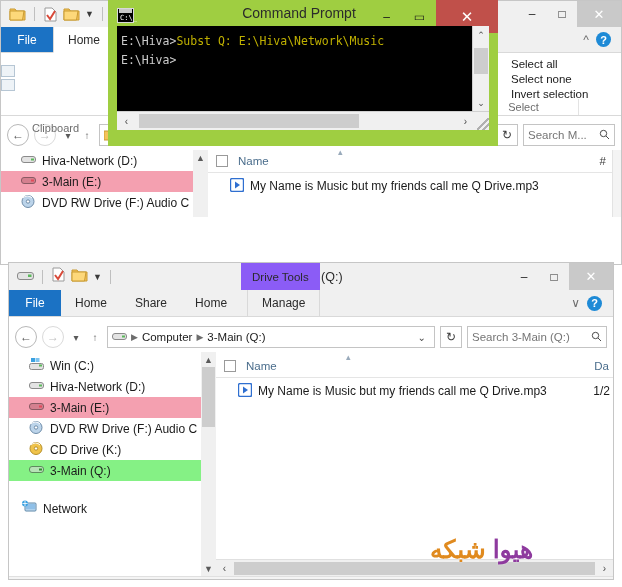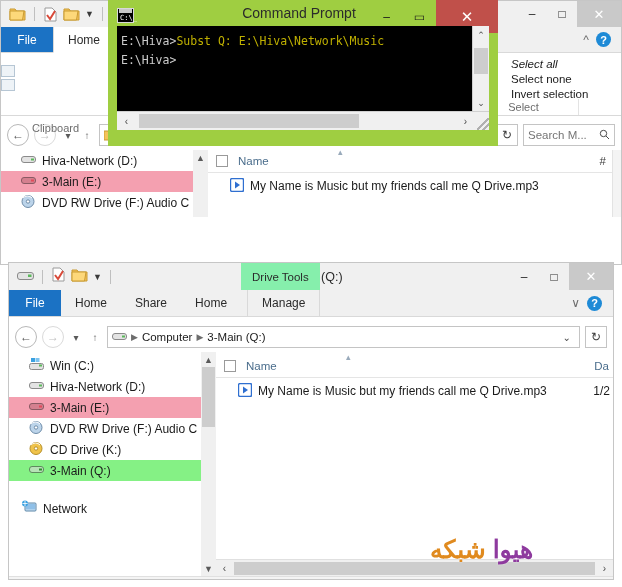--- a/index.html
+++ b/index.html
@@ -184,21 +184,21 @@
       <div style="display:flex; height:47px; padding-top:2px;">
 
 
         <div style="width:20px; display:flex; flex-direction:column; justify-content:center; gap:2px;">
           <div style="width:14px;height:12px;border:1px solid #b6c6d4;background:#eef3f7;"></div>
           <div style="width:14px;height:12px;border:1px solid #b6c6d4;background:#eef3f7;"></div>
         </div>
         <div style="flex:1;"></div>
 
         <div style="width:110px; padding-top:3px;">
-          <div style="font-size:11.5px;color:#1b1b1b;height:15px;font-style:italic;">Select all</div>
+          <div style="font-size:11.5px;color:#1b1b1b;height:15px;">Select all</div>
           <div style="font-size:11.5px;color:#1b1b1b;height:15px;">Select none</div>
           <div style="font-size:11.5px;color:#1b1b1b;height:15px;">Invert selection</div>
         </div>
       </div>
       <div class="grp-labels">
         <div style="width:110px;margin-top:29px;">Clipboard</div>
         <div style="width:128px;">Organize</div>
         <div style="width:118px;">New</div>
         <div style="width:112px;">Open</div>
         <div style="width:110px;">Select</div>
@@ -311,21 +311,21 @@
       </span>
       <span style="display:inline-block;">
         <svg width="17" height="14" viewBox="0 0 17 14">
             <path d="M1 2h5l1.5 2H16v9H1z" fill="#f5c35a" stroke="#c99b33"></path>
             <path d="M1 4h14l-1.5 9H1z" fill="#fdd87a" stroke="#c99b33"></path>
           </svg>
       </span>
       <span style="font-size:9px;color:#3a3a3a;">▼</span>
       <span class="sep"></span>
       <div class="titlebar-text" style="height:27px;">3-Main (Q:)</div>
-      <div style="position:absolute; left:232px; top:0; height:27px; background:#86efac; padding:0 11px;
+      <div style="position:absolute; left:232px; top:0; height:27px; background:#8b5cf6; padding:0 11px;
                   display:flex; align-items:center; font-size:11.5px; color:#2b2b2b;">Drive Tools</div>
       <div class="wbtns" style="height:27px;">
         <div class="wbtn" style="height:27px;">–</div>
         <div class="wbtn" style="height:27px;">□</div>
         <div class="wbtn close" style="height:27px;">✕</div>
       </div>
     </div>
 
     <div class="ribbon-tabs" style="height:27px;">
       <div class="tab-file">File</div>
@@ -351,20 +351,29 @@
               <rect x="10" y="4.5" width="3" height="2" fill="#5cb85c"></rect>
             </svg>
         </span>
         <span class="sep">▶</span>
         <span>Computer</span>
         <span class="sep">▶</span>
         <span>3-Main (Q:)</span>
         <span class="dd">⌄</span>
       </div>
       <div class="refresh">↻</div>
+      <div class="searchbox" style="width:140px;">
+        <span>Search 3-Main (Q:)</span>
+        <span class="mag">
+          <svg width="11" height="11" viewBox="0 0 11 11">
+              <circle cx="4.5" cy="4.5" r="3.2" fill="none" stroke="#4a4a4a"></circle>
+              <path d="M7 7l3 3" stroke="#4a4a4a"></path>
+            </svg>
+        </span>
+      </div>
     </div>
 
     <div class="panes" style="height:224px;">
       <div class="navpane" style="width:192px;text-align:right;">
         <div class="navitem" style="margin-top:3px;">
           <span><svg width="15" height="13" viewBox="0 0 15 13">
                 <rect x="0.5" y="5.5" width="14" height="6" rx="2" fill="#e3e3e3" stroke="#8a8a8a"></rect>
                 <rect x="2" y="0" width="4" height="4" fill="#3aa0e0"></rect>
                 <rect x="6.5" y="0" width="4" height="4" fill="#7cc3ef"></rect>
                 <rect x="10" y="6.5" width="3" height="2" fill="#5cb85c"></rect>

